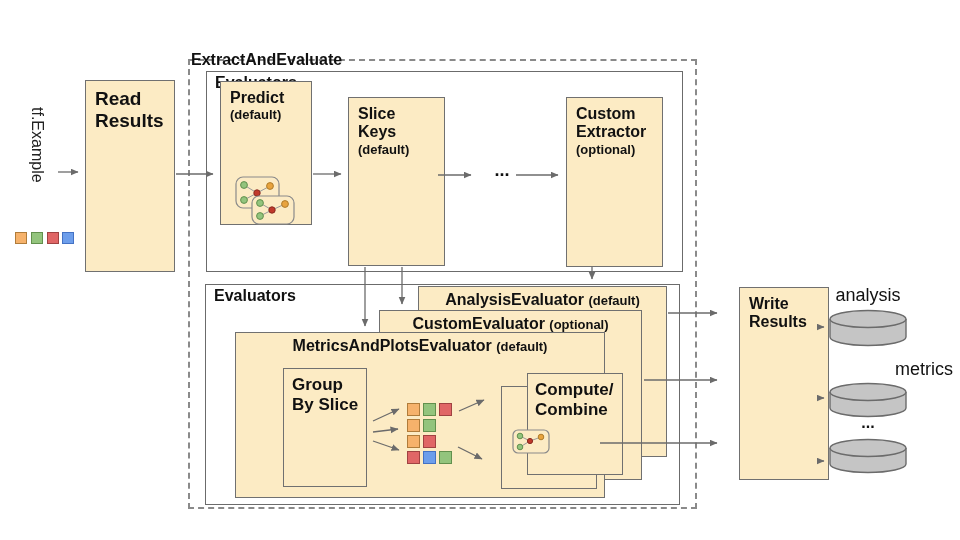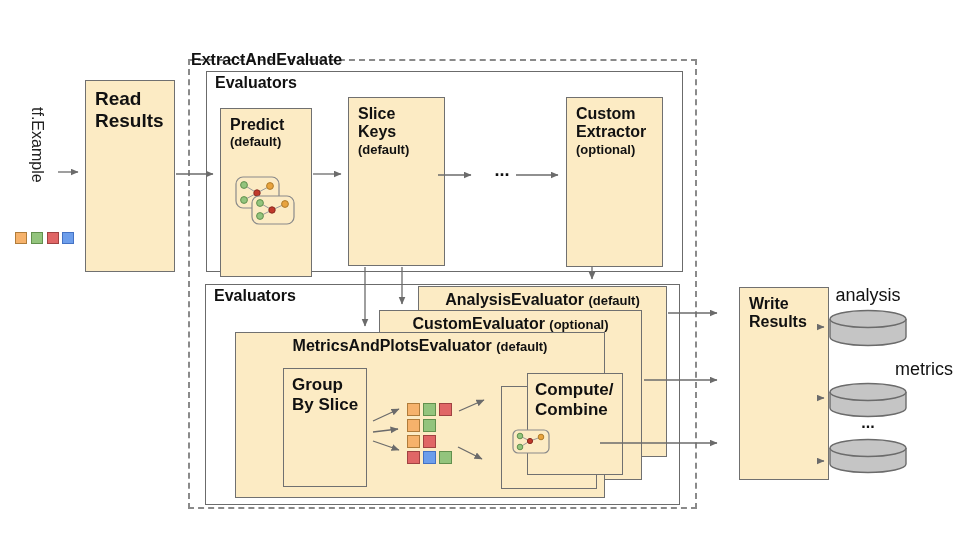--- a/index.html
+++ b/index.html
@@ -40,21 +40,21 @@
 
   <div class="container" style="left:205px;top:284px;width:475px;height:221px;">
     <div class="container-label">Evaluators</div>
   </div>
 
   <div class="tfbox" style="left:85px;top:80px;width:90px;height:192px;">
     <div class="t t19 pad">Read
 Results</div>
   </div>
 
-  <div class="tfbox" style="left:220px;top:108px;width:92px;height:169px;">
+  <div class="tfbox" style="left:220px;top:81px;width:92px;height:144px;">
     <div class="t t16 pad">Predict</div>
     <div class="sub">(default)</div>
   </div>
 
   <div class="tfbox" style="left:348px;top:97px;width:97px;height:169px;">
     <div class="t t16 pad">Slice
 Keys</div>
     <div class="sub">(default)</div>
   </div>
 

